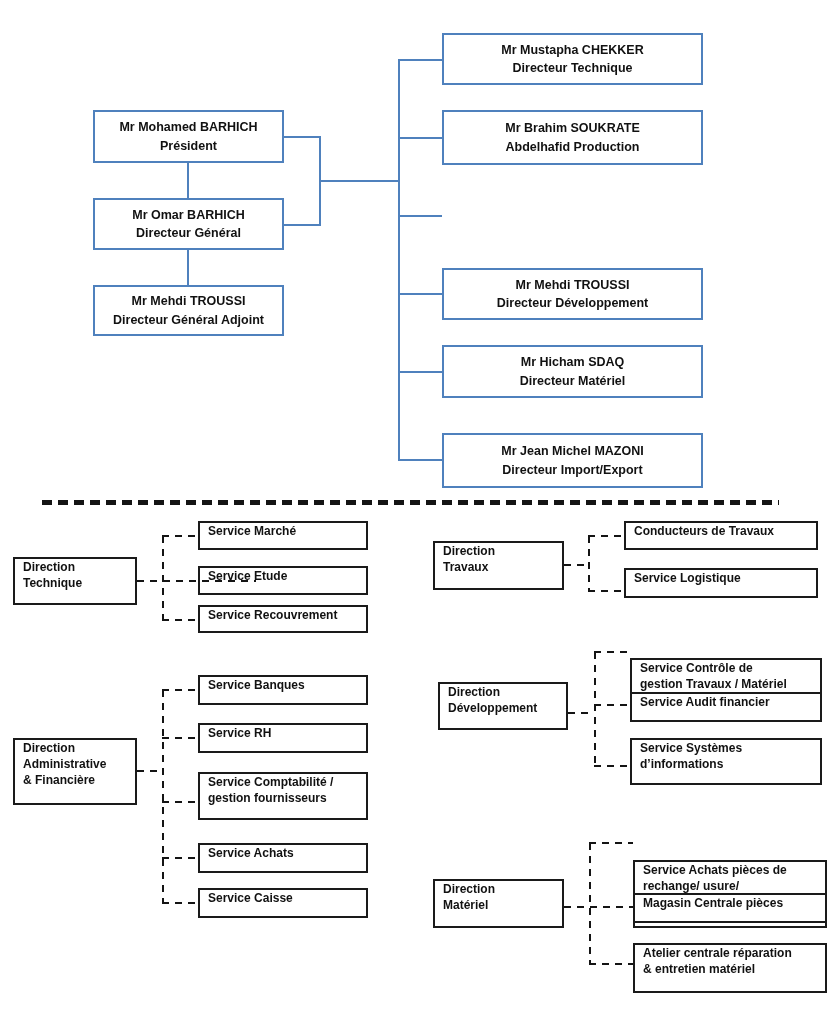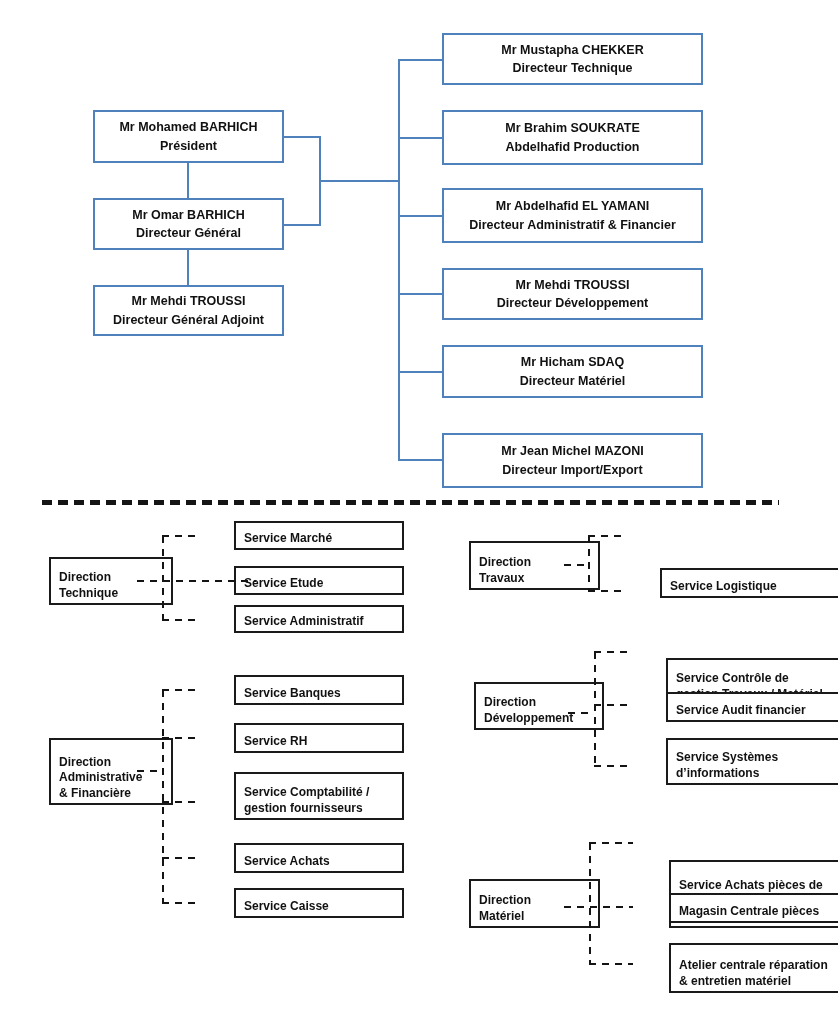--- a/index.html
+++ b/index.html
@@ -9,21 +9,21 @@
   }
   
   .bbox{
     position:absolute;box-sizing:border-box;border:2px solid #4f81bd;background:#ffffff;
     display:flex;flex-direction:column;justify-content:center;align-items:center;
     text-align:center;font-weight:bold;font-size:12.5px;line-height:1.45;z-index:2;
   }
   
   .kbox{
     position:absolute;box-sizing:border-box;border:2px solid #1a1a1a;background:#ffffff;
-    display:flex;align-items:flex-end;font-weight:bold;font-size:12px;line-height:1.32;z-index:2;margin-left:36px;
+    display:flex;align-items:flex-start;font-weight:bold;font-size:12px;line-height:1.32;z-index:2;
   }
   .kbox .lines{display:block;padding:1px 8px;}
   
   .hl{position:absolute;height:2px;background:#4f81bd;z-index:1;}
   .vl{position:absolute;width:2px;background:#4f81bd;z-index:1;}
   
   .hd{position:absolute;height:2px;background:repeating-linear-gradient(90deg,#141414 0 7px,transparent 7px 13px);z-index:3;}
   .vd{position:absolute;width:2px;background:repeating-linear-gradient(180deg,#141414 0 7px,transparent 7px 13px);z-index:3;}
   
   .divider{position:absolute;height:5px;background:repeating-linear-gradient(90deg,#141414 0 10px,transparent 10px 16px);z-index:1;}
@@ -61,24 +61,20 @@
   </div>
 
   <div class="bbox" style="left:442px;top:33px;width:261px;height:52px">
     <span>Mr Mustapha CHEKKER</span>
     <span>Directeur Technique</span>
   </div>
   <div class="bbox" style="left:442px;top:110px;width:261px;height:55px">
     <span>Mr Brahim SOUKRATE</span>
     <span>Abdelhafid Production</span>
   </div>
-  <div class="bbox" style="left:442px;top:188px;width:261px;height:55px">
-    <span>Mr Abdelhafid EL YAMANI</span>
-    <span>Directeur Administratif &amp; Financier</span>
-  </div>
   <div class="bbox" style="left:442px;top:268px;width:261px;height:52px">
     <span>Mr Mehdi TROUSSI</span>
     <span>Directeur Développement</span>
   </div>
   <div class="bbox" style="left:442px;top:345px;width:261px;height:53px">
     <span>Mr Hicham SDAQ</span>
     <span>Directeur Matériel</span>
   </div>
   <div class="bbox" style="left:442px;top:433px;width:261px;height:55px">
     <span>Mr Jean Michel MAZONI</span>
@@ -94,21 +90,21 @@
   <div class="kbox" style="left:13px;top:557px;width:124px;height:48px">
     <span class="lines">Direction<br>Technique</span>
   </div>
   <div class="kbox" style="left:198px;top:521px;width:170px;height:29px">
     <span class="lines">Service Marché</span>
   </div>
   <div class="kbox" style="left:198px;top:566px;width:170px;height:29px">
     <span class="lines">Service Etude</span>
   </div>
   <div class="kbox" style="left:198px;top:605px;width:170px;height:28px">
-    <span class="lines">Service Administratif</span>
+    <span class="lines">Service Recouvrement</span>
   </div>
 
   <div class="vd" style="left:162px;top:690px;height:214px"></div>
   <div class="hd" style="left:162px;top:689px;width:36px"></div>
   <div class="hd" style="left:162px;top:737px;width:36px"></div>
   <div class="hd" style="left:137px;top:770px;width:25px"></div>
   <div class="hd" style="left:162px;top:801px;width:36px"></div>
   <div class="hd" style="left:162px;top:857px;width:36px"></div>
   <div class="hd" style="left:162px;top:902px;width:36px"></div>
   <div class="kbox" style="left:13px;top:738px;width:124px;height:67px">
@@ -129,20 +125,23 @@
   <div class="kbox" style="left:198px;top:888px;width:170px;height:30px">
     <span class="lines">Service  Caisse</span>
   </div>
 
   <div class="vd" style="left:588px;top:536px;height:55px"></div>
   <div class="hd" style="left:588px;top:535px;width:36px"></div>
   <div class="hd" style="left:564px;top:564px;width:24px"></div>
   <div class="hd" style="left:588px;top:590px;width:36px"></div>
   <div class="kbox" style="left:433px;top:541px;width:131px;height:49px">
     <span class="lines">Direction<br>Travaux</span>
+  </div>
+  <div class="kbox" style="left:624px;top:521px;width:194px;height:29px">
+    <span class="lines">Conducteurs de Travaux</span>
   </div>
   <div class="kbox" style="left:624px;top:568px;width:194px;height:30px">
     <span class="lines">Service Logistique</span>
   </div>
 
   <div class="vd" style="left:594px;top:652px;height:114px"></div>
   <div class="hd" style="left:594px;top:651px;width:36px"></div>
   <div class="hd" style="left:594px;top:704px;width:36px"></div>
   <div class="hd" style="left:568px;top:712px;width:26px"></div>
   <div class="hd" style="left:594px;top:765px;width:36px"></div>

